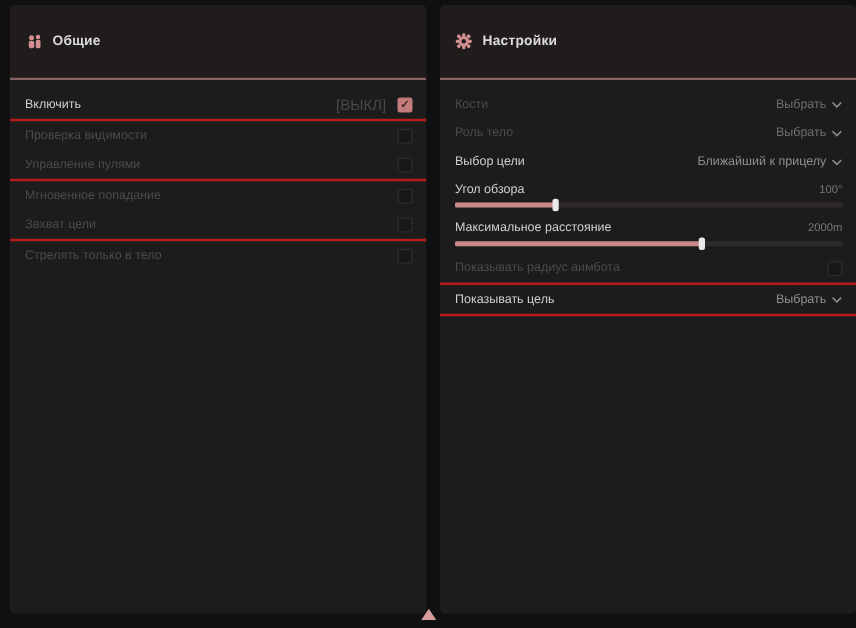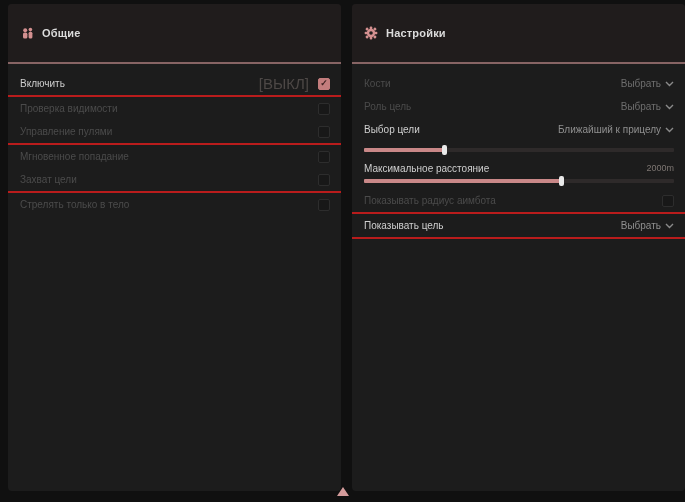--- a/index.html
+++ b/index.html
@@ -34,21 +34,21 @@
   .row{
     height:23px;
     display:flex;align-items:center;justify-content:space-between;
     padding:0 11px 0 12px;
     font-size:10px;
   }
   .row.sep{border-bottom:2px solid #b91c1c;}
   .lbl{color:#4b4b4b;}
   .lbl.on{color:#cfcfcf;}
   .rside{display:flex;align-items:center;gap:9px;}
-  .state{font-size:15px;color:#4d4846;}
+  .state{font-size:12px;color:#4d4846;}
   .cb{
     width:12px;height:12px;border-radius:2px;
     background:#181818;border:1px solid #2d2d2d;
     box-sizing:border-box;
     display:flex;align-items:center;justify-content:center;
   }
   .cb.on{background:#c37d7d;border-color:#c37d7d;}
   .cb .mark{display:none;font-size:9px;line-height:1;color:#3c2020;font-weight:bold;}
   .cb.on .mark{display:block;}
   .dd{display:flex;align-items:center;gap:4px;cursor:default;}
@@ -159,38 +159,42 @@
     <div class="row">
       <span class="lbl">Кости</span>
       <span class="dd">
         <span class="ddv">Выбрать</span>
         <svg class="chev" viewBox="0 0 9 6">
             <polyline points="1,1 4.5,4.5 8,1" fill="none" stroke="#8a8a8a" stroke-width="1.4"></polyline>
           </svg>
       </span>
     </div>
     <div class="row">
-      <span class="lbl">Роль цель</span>
+      <span class="lbl">Роль тело</span>
       <span class="dd">
         <span class="ddv">Выбрать</span>
         <svg class="chev" viewBox="0 0 9 6">
             <polyline points="1,1 4.5,4.5 8,1" fill="none" stroke="#8a8a8a" stroke-width="1.4"></polyline>
           </svg>
       </span>
     </div>
     <div class="row">
       <span class="lbl on">Выбор цели</span>
       <span class="dd">
         <span class="ddv on">Ближайший к прицелу</span>
         <svg class="chev" viewBox="0 0 9 6">
             <polyline points="1,1 4.5,4.5 8,1" fill="none" stroke="#8a8a8a" stroke-width="1.4"></polyline>
           </svg>
       </span>
     </div>
     <div class="slider-block">
+      <div class="srow">
+        <span class="lbl on">Угол обзора</span>
+        <span class="sval">100°</span>
+      </div>
       <div class="track">
         <div class="fill" style="width: 26%;">
             <div class="thumb"></div>
           </div>
       </div>
     </div>
     <div class="slider-block">
       <div class="srow">
         <span class="lbl on">Максимальное расстояние</span>
         <span class="sval">2000m</span>

